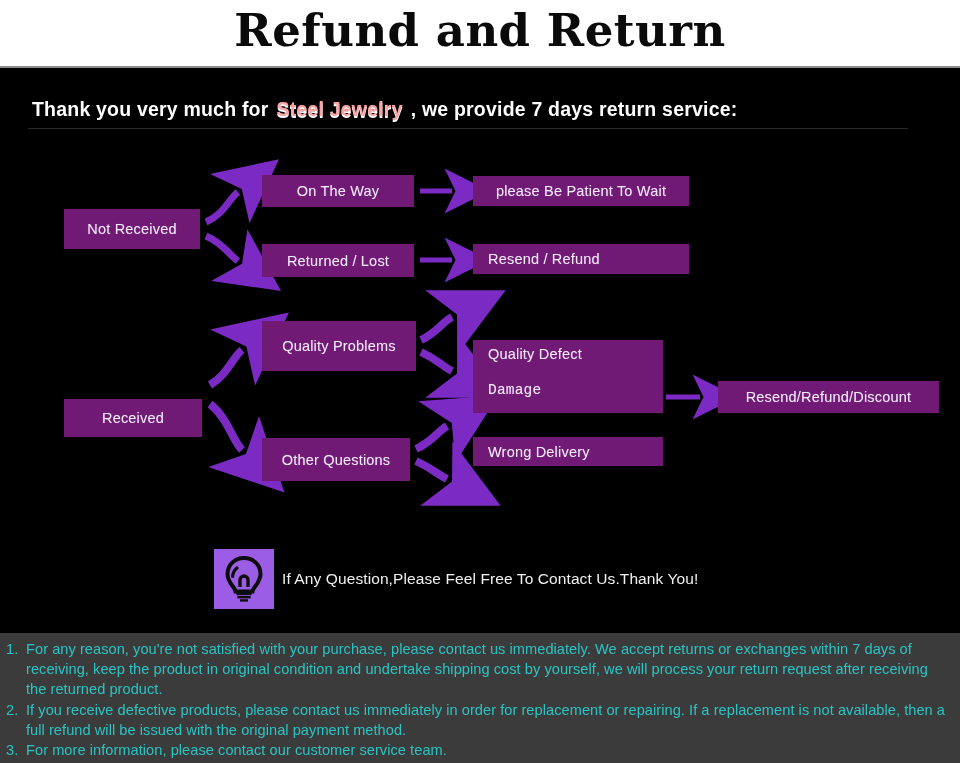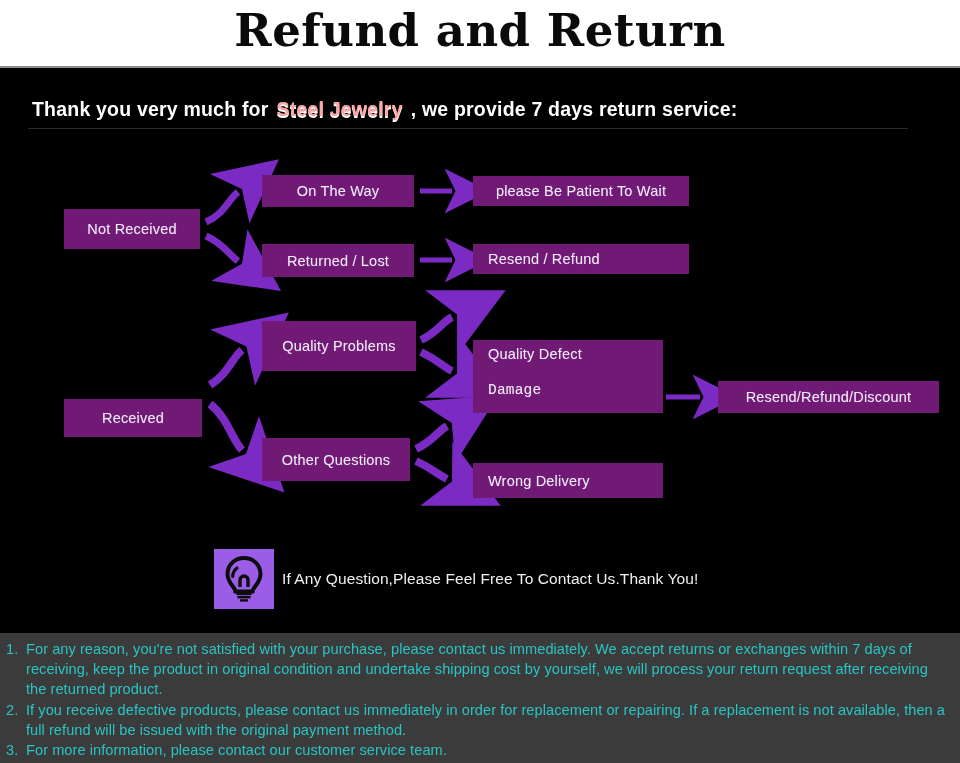--- a/index.html
+++ b/index.html
@@ -210,21 +210,21 @@
     <div class="node center" style="left:262px;top:244px;width:152px;height:33px;">Returned / Lost</div>
     <div class="node center" style="left:473px;top:176px;width:216px;height:30px;">please Be Patient To Wait</div>
     <div class="node left" style="left:473px;top:244px;width:216px;height:30px;">Resend / Refund</div>
 
     <div class="node center" style="left:64px;top:375px;width:138px;height:38px;margin-top:24px;">Received</div>
     <div class="node center" style="left:262px;top:321px;width:154px;height:50px;">Quality Problems</div>
     <div class="node center" style="left:262px;top:430px;width:148px;height:43px;margin-top:8px;">Other Questions</div>
 
     <div class="node left" style="left:473px;top:309px;width:190px;height:28px;margin-top:31px;">Quality Defect</div>
     <div class="node left" style="left:473px;top:367px;width:190px;height:46px;font-family:Liberation Mono, monospace;">Damage</div>
-    <div class="node left" style="left:473px;top:463px;width:190px;height:35px;">Wrong Delivery</div>
+    <div class="node left" style="left:473px;top:437px;width:190px;height:29px;">Wrong Delivery</div>
 
     <div class="node center" style="left:718px;top:381px;width:221px;height:32px;">Resend/Refund/Discount</div>
   </div>
 
   <div class="contact-icon">
     <svg width="40" height="46" viewBox="0 0 40 46" xmlns="http://www.w3.org/2000/svg">
       <path d="M20 2 C10.6 2 3.5 9 3.5 18 C3.5 24 6.6 27.5 9.3 31 C10.6 32.7 11.3 34 11.5 35.5 L28.5 35.5 C28.7 34 29.4 32.7 30.7 31 C33.4 27.5 36.5 24 36.5 18 C36.5 9 29.4 2 20 2 Z" fill="none" stroke="#0d0d0d" stroke-width="4"></path>
       <path d="M13 12 C10 14.5 8.7 17.5 8.7 20.5" fill="none" stroke="#0d0d0d" stroke-width="3.2" stroke-linecap="round"></path>
       <path d="M16 31 L16 24 C16 21.8 17.8 20 20 20 C22.2 20 24 21.8 24 24 L24 31" fill="none" stroke="#0d0d0d" stroke-width="3.4"></path>
       <rect x="12.5" y="36.6" width="15" height="2.6" fill="#0d0d0d"></rect>

